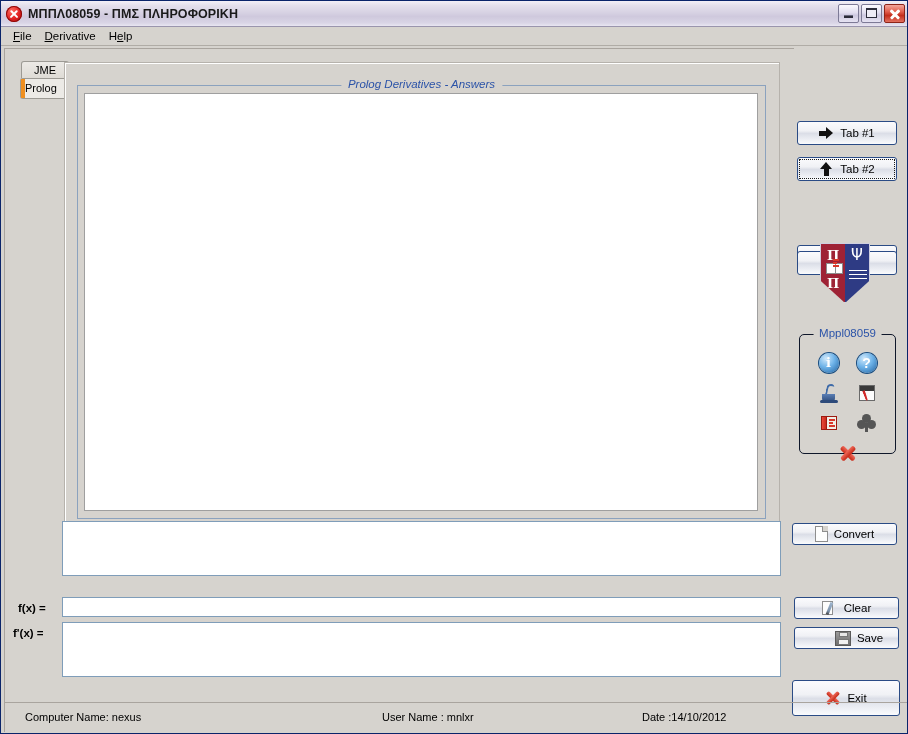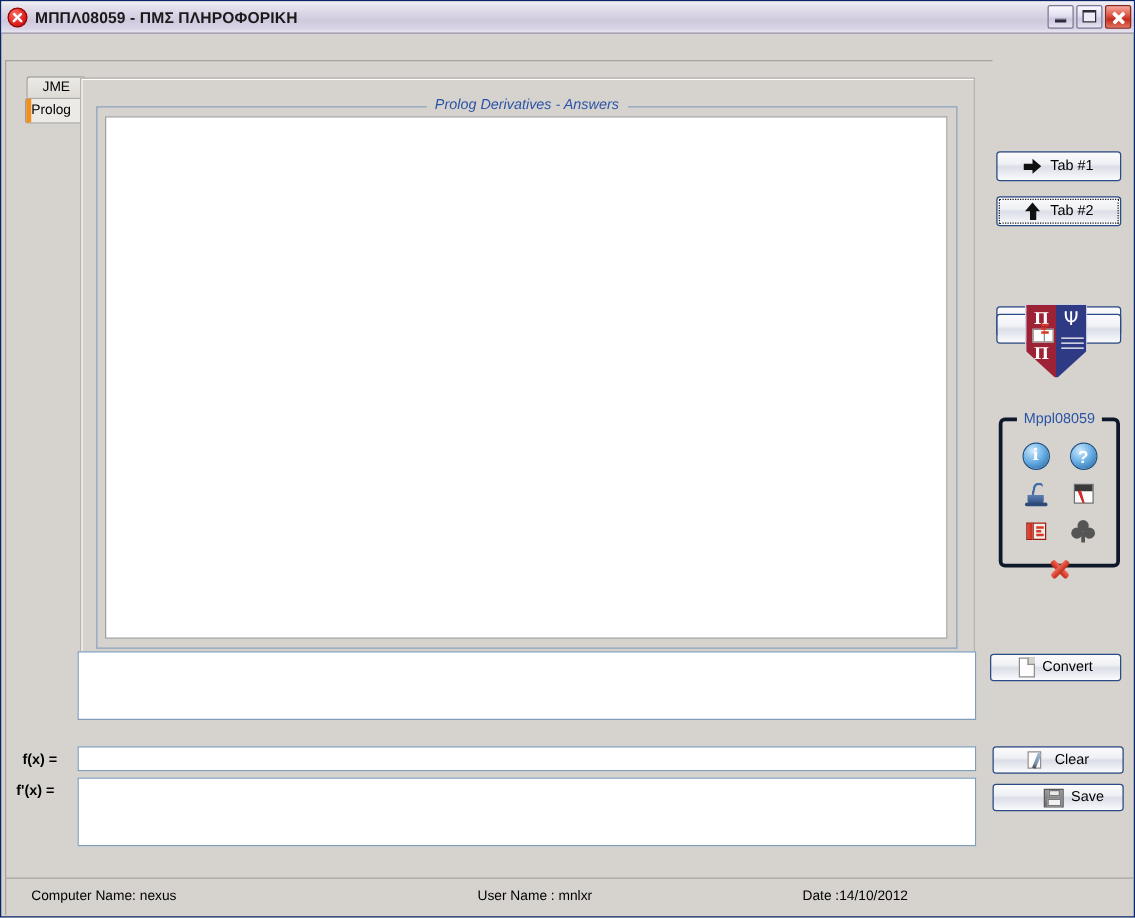--- a/index.html
+++ b/index.html
@@ -410,21 +410,21 @@
     background:
       linear-gradient(#fff, #fff) 0 0 / 18px 1.4px no-repeat,
       linear-gradient(#fff, #fff) 0 4px / 18px 1.4px no-repeat,
       linear-gradient(#fff, #fff) 0 8px / 18px 1.4px no-repeat;
   }
 
   
   .icon-group {
     position: absolute;
     box-sizing: border-box;
-    border: 3px solid #0f172a;
+    border: 1px solid #0f172a;
     border-radius: 5px;
     padding-left: 12px;
   }
   .icon-group-title {
     position: absolute;
     top: -8px; left: 50%;
     transform: translateX(-50%);
     background: #d6d3ce;
     padding: 0 6px;
     font-size: 11.5px;
@@ -642,20 +642,25 @@
         <span class="gl">
             <span class="max-glyph"></span>
           </span>
       </div>
       <div class="win-btn close">
         <span class="gl close-glyph"></span>
       </div>
     </div>
   </div>
 
+  <div class="menubar">
+    <div class="menu-item"><u>F</u><span>ile</span></div>
+    <div class="menu-item"><u>D</u><span>erivative</span></div>
+    <div class="menu-item"><span>H</span><u>e</u><span>lp</span></div>
+  </div>
 
   <div class="client">
 
     <div class="tabstrip">
       <div class="vtab">
         <span>JME</span>
       </div>
       <div class="vtab selected">
         <span>Prolog</span>
       </div>
@@ -745,20 +750,24 @@
     <div class="btn" style="left:789px; top:548px; width:105px; height:22px;">
       <span class="ico-pencilpage"></span>
       <span class="btn-label">Clear</span>
     </div>
 
     <div class="btn" style="left:789px; top:578px; width:105px; height:22px;padding-left:25px;">
       <span class="ico-floppy"></span>
       <span class="btn-label">Save</span>
     </div>
 
+    <div class="btn" style="left:787px; top:631px; width:108px; height:36px;">
+      <span class="ico-x-sm"></span>
+      <span class="btn-label">Exit</span>
+    </div>
 
     <div class="statusbar">
       <div class="status-cell" style="left:20px;">Computer Name:  nexus</div>
       <div class="status-cell" style="left:377px;">User Name : mnlxr</div>
       <div class="status-cell" style="left:637px;">Date :14/10/2012</div>
     </div>
 
   </div>
 </div>
 

